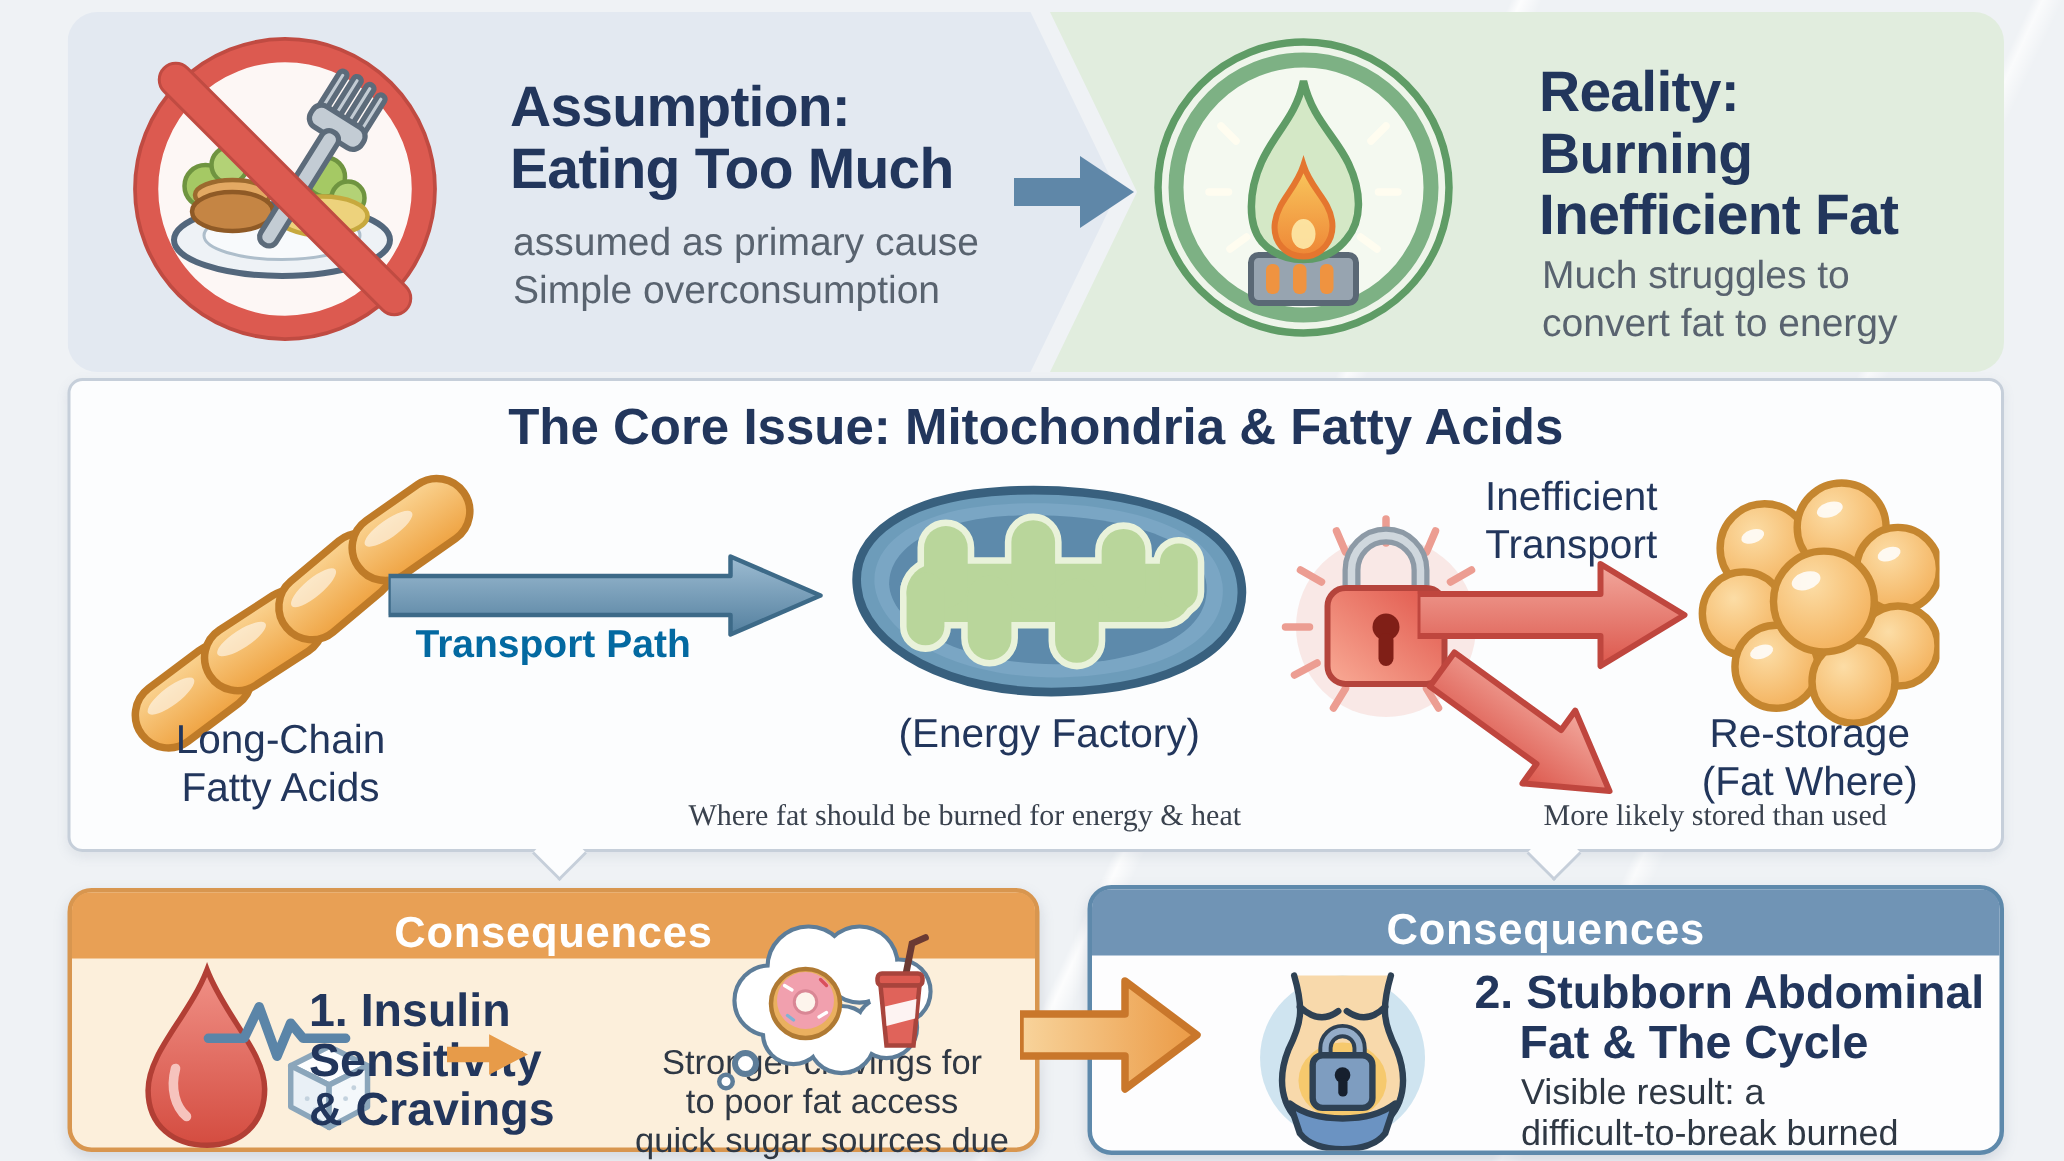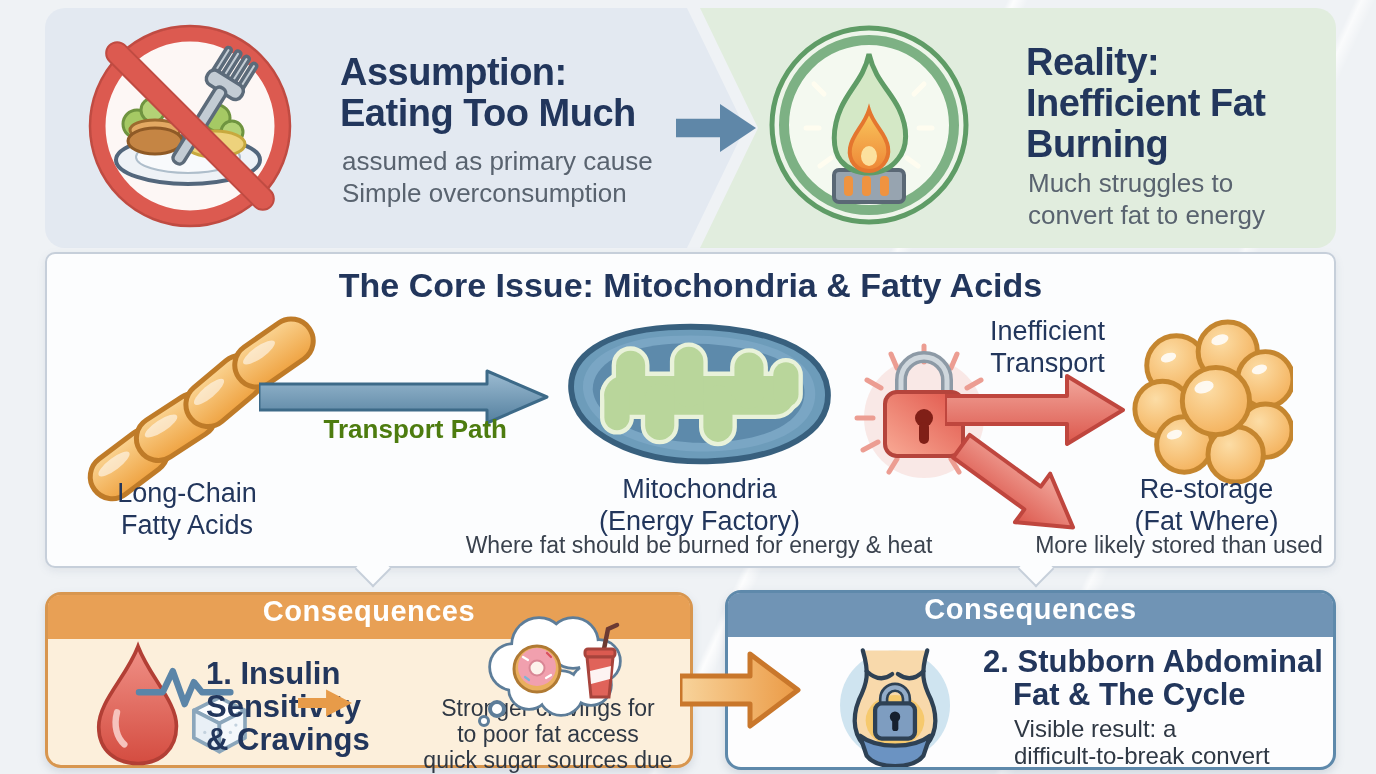--- a/index.html
+++ b/index.html
@@ -25,32 +25,32 @@
     clip-path:polygon(0 0,100% 0,100% 100%,0 100%,58px 50%);}
   .top-arrow{left:676px;top:102px;width:80px;height:52px;background:#5f87a8;
     clip-path:polygon(0 32%,55% 32%,55% 4%,100% 50%,55% 96%,55% 68%,0 68%);z-index:4;}
 
   
   .core-panel{left:45px;top:252px;width:1291px;height:316px;background:#fcfdfe;
     border:2px solid #c6cfda;border-radius:10px;box-sizing:border-box;
     box-shadow:0 3px 8px rgba(110,125,145,.12);}
   .core-title{left:0;right:0;top:12px;text-align:center;font-weight:bold;font-size:34px;color:#22365c;}
   .node-label{text-align:center;font-weight:normal;font-size:27px;line-height:1.18;color:#22365c;}
-  .node-sub{text-align:center;font-size:23px;line-height:1.2;color:#3a424e;}
-  .transport-label{text-align:right;font-weight:600;font-size:26px;color:#4d7c0f;}
+  .node-sub{font-size:20px;line-height:1.2;color:#3a424e;font-family:Liberation Serif, serif;}
+  .transport-label{text-align:left;font-weight:600;font-size:26px;color:#0369a1;}
 
   .notch{width:24px;height:24px;background:#fcfdfe;transform:rotate(45deg);
     border-right:2px solid #c6cfda;border-bottom:2px solid #c6cfda;z-index:3;}
 
   
   .cons-box{border-radius:16px;box-sizing:border-box;box-shadow:0 4px 9px rgba(110,125,145,.22);}
   .cons-left{left:45px;top:592px;width:648px;height:176px;background:#fcefdb;border:3px solid #d8964f;}
   .cons-right{left:725px;top:590px;width:611px;height:180px;background:#fdfdfe;border:3px solid #5e89ab;}
   .cons-header{left:0;right:0;top:0;height:44px;border-radius:12px 12px 0 0;
-    display:flex;align-items:flex-start;justify-content:center;
+    display:flex;align-items:flex-end;justify-content:center;
     color:#ffffff;font-weight:bold;font-size:29px;letter-spacing:.5px;}
   .cons-header.orange{background:#e8a055;}
   .cons-header.blue{background:#7094b5;}
   .cons-title{font-weight:bold;font-size:31px;line-height:1.07;color:#22365c;}
   .cons-desc{font-size:23px;line-height:1.13;color:#2f3844;}
 
   .small-arrow{width:54px;height:32px;background:#e79b49;
     clip-path:polygon(0 34%,52% 34%,52% 8%,100% 50%,52% 92%,52% 66%,0 66%);}
 </style>
 </head>
@@ -114,22 +114,22 @@
       <rect x="100" y="158" width="9" height="20" rx="4" fill="#ef9340"></rect>
       <rect x="118" y="158" width="9" height="20" rx="4" fill="#ef9340"></rect>
       <path d="M107,36 C102,60 88,70 79,90 C70,110 70,132 79,143 C86,151 95,155 107,155
                C119,155 129,150 136,141 C146,129 146,110 137,91 C128,72 113,62 107,36 Z" fill="#d4e8c6" stroke="#5f9c66" stroke-width="5"></path>
       <path d="M107,92 C102,108 90,116 88,130 C86,143 95,153 107,153 C119,153 128,142 126,129
                C124,115 112,108 107,92 Z" fill="url(#fg)" stroke="#e4762f" stroke-width="4"></path>
       <ellipse cx="107" cy="138" rx="8" ry="10" fill="#fde9a8" opacity=".9"></ellipse>
     </svg>
     <div class="abs panel-title" style="left:326px;top:34px">
       <div>Reality:</div>
+      <div>Burning</div>
       <div>Inefficient Fat</div>
-      <div>Burning</div>
     </div>
     <div class="abs panel-sub" style="left:328px;top:160px">
       <div>Much struggles to</div>
       <div>convert fat to energy</div>
     </div>
   </div>
 
   <div class="abs top-arrow"></div>
 
   <div class="abs core-panel">
@@ -190,21 +190,20 @@
           <rect x="52" y="78" width="26" height="50" rx="13"></rect>
         </g>
       </defs>
       <path d="M18,88 C14,52 52,26 118,22 C190,18 276,34 282,86 C287,130 234,158 158,160 C84,162 22,130 18,88 Z" fill="#6d9cba" stroke="#38607e" stroke-width="6"></path>
       <path d="M30,86 C28,56 62,34 120,31 C186,27 264,42 269,86 C273,124 228,148 158,150 C92,151 34,124 30,86 Z" fill="#7aa6c4"></path>
       <path d="M40,86 C40,60 72,42 122,39 C182,36 254,49 258,86 C261,118 222,139 158,141 C98,142 42,118 40,86 Z" fill="#5d8aab"></path>
       <use href="#cristae" fill="#b9d69b" stroke="#e9f2da" stroke-width="9"></use>
       <use href="#cristae" fill="#b9d69b" stroke="none"></use>
     </svg>
     <div class="abs node-label" style="left:495px;top:220px;width:315px">
-      <div>Mitochondria</div>
       <div>(Energy Factory)</div>
     </div>
     <div class="abs node-sub" style="left:412px;top:278px;width:480px">Where fat should be burned for energy &amp; heat</div>
 
     <svg class="abs" style="left:802px;top:76px" width="150" height="150" viewBox="0 0 150 150">
       <defs>
         <linearGradient id="lb" x1="0" y1="1" x2="1" y2="0">
           <stop offset="0" stop-color="#f9ab96"></stop>
             <stop offset="1" stop-color="#e0554a"></stop>
         </linearGradient>
@@ -386,17 +385,17 @@
       <circle cx="67" cy="82" r="5.5" fill="#16202e"></circle>
       <rect x="64" y="84" width="6.5" height="13" rx="3" fill="#16202e"></rect>
     </svg>
 
     <div class="abs cons-title" style="left:255px;top:52px">
       <div>2. Stubborn Abdominal</div>
       <div style="padding-left:30px">Fat &amp; The Cycle</div>
     </div>
     <div class="abs cons-desc" style="left:286px;top:122px;font-size:24px">
       <div>Visible result: a</div>
-      <div>difficult-to-break convert</div>
+      <div>difficult-to-break burned</div>
     </div>
   </div>
 
 </div>
 
 </body></html>

